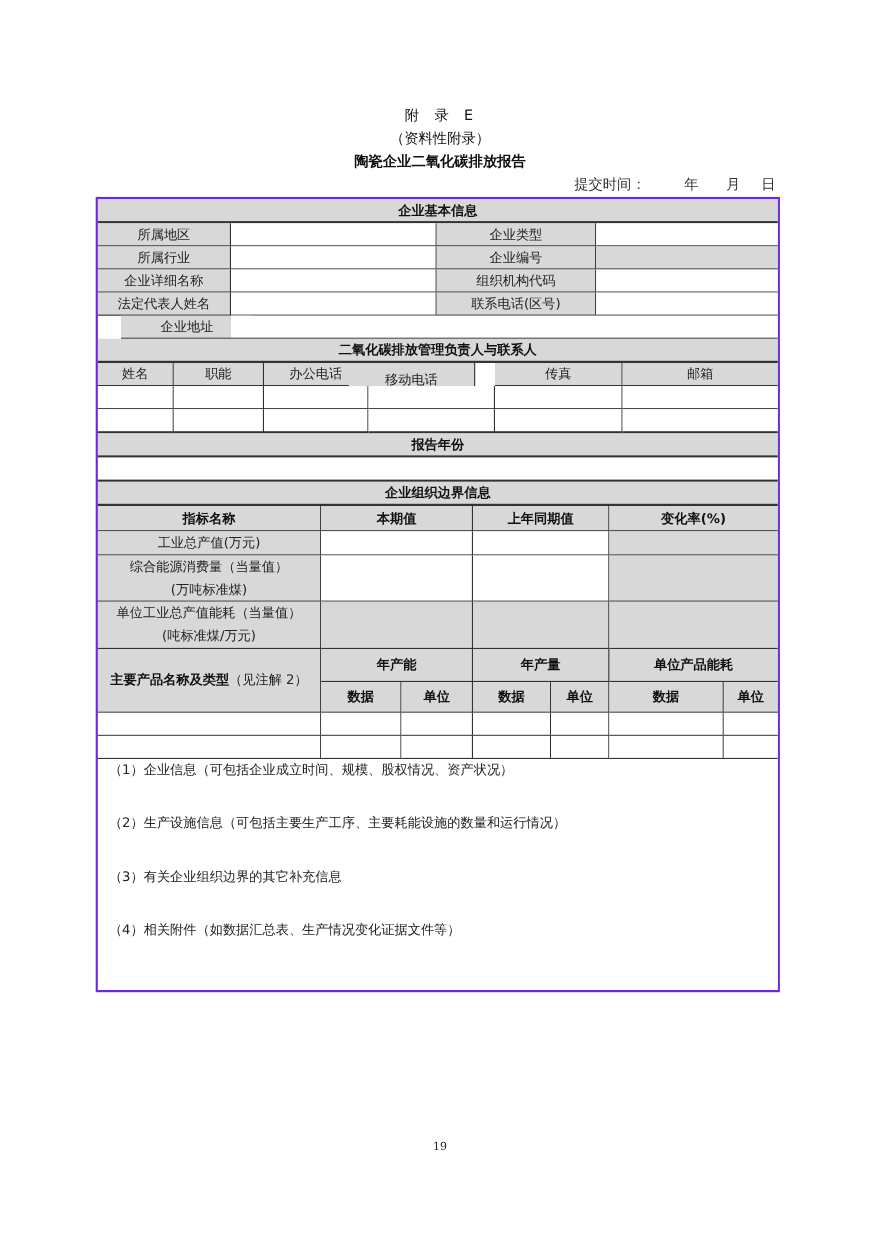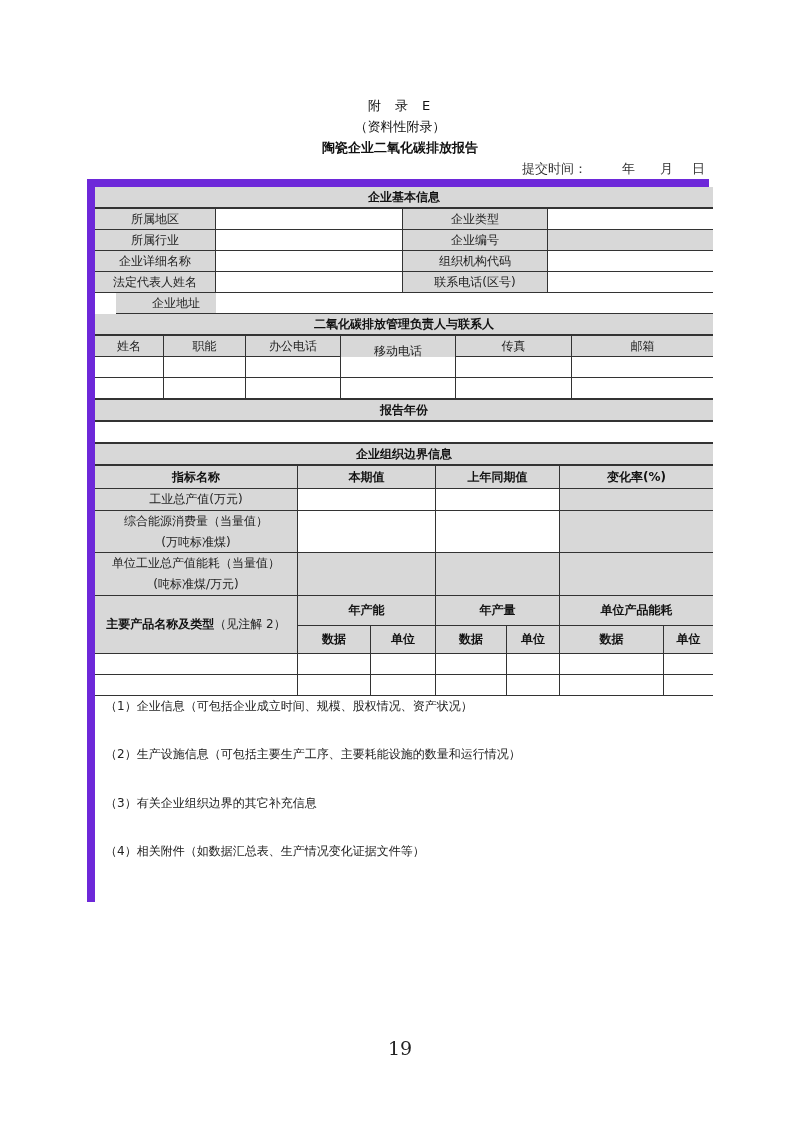--- a/index.html
+++ b/index.html
@@ -7,34 +7,34 @@
            font-family: "DejaVu Sans", "Liberation Sans", sans-serif; color: #111; }
     .title { position: absolute; left: 0; width: 800px; text-align: center; font-size: 13px; line-height: 16px; }
     .t1 { top: 98px; letter-spacing: 2px; }
     .t1 span { margin: 0 6px; }
     .t2 { top: 119px; }
     .t3 { top: 140px; font-weight: bold; }
     .submit { position: absolute; top: 161px; left: 522px; font-size: 13px; line-height: 16px; font-family: "DejaVu Serif", "Liberation Serif", serif; color: #333; }
     .submit span { position: absolute; top: 0; white-space: nowrap; }
 
     .tbl { position: absolute; left: 87px; top: 179px; width: 622px; height: 723px;
-           border: 8px solid #6d28d9; box-sizing: border-box; }
+           border: 2px solid #6d28d9; box-sizing: border-box; }
     .c { position: absolute; box-sizing: border-box; font-size: 12px; color: #222;
          display: flex; align-items: center; justify-content: center; text-align: center;
          border-right: 1px solid #333; border-bottom: 1px solid #333; line-height: 21px; }
     .g { background: #d8d8d8; }
     .w { background: #ffffff; }
     .b { font-weight: bold; color: #111; }
     .sec { border-bottom: 2px solid #333; border-right: none; }
     .nr { border-right: none; text-align: center; }
     .col { flex-direction: column; }
     .col span { display: block; line-height: 21px; }
     .notes { position: absolute; left: 0; top: 509px; width: 618px; height: 210px; background: #fff; }
     .note { position: absolute; left: 10px; font-size: 12px; color: #222; line-height: 16px; }
-    .pnum { position: absolute; top: 1037px; left: 0; width: 800px; text-align: center; font-size: 19px;
+    .pnum { position: absolute; top: 1037px; left: 0; width: 800px; text-align: center; font-size: 10px;
             font-family: "DejaVu Serif", "Liberation Serif", serif; color: #222; }
   </style>
 </head>
 <body>
 
 <div class="title t1">
   <span>附</span><span>录</span><span>E</span>
 </div>
 <div class="title t2">（资料性附录）</div>
 <div class="title t3">陶瓷企业二氧化碳排放报告</div>
@@ -71,21 +71,21 @@
   <div class="c w nr" style="left:453px;top:85px;width:165px;height:21px;"></div>
 
   <div class="c g" style="left:0;top:106px;width:121px;height:21px;margin-left:21px;">企业地址</div>
   <div class="c w nr" style="left:121px;top:106px;width:497px;height:21px;"></div>
 
   <div class="c g b sec nr" style="left:0;top:127px;width:618px;height:22px;">二氧化碳排放管理负责人与联系人</div>
 
   <div class="c g" style="left:0;top:149px;width:69px;height:21px;">姓名</div>
   <div class="c g" style="left:69px;top:149px;width:82px;height:21px;">职能</div>
   <div class="c g" style="left:151px;top:149px;width:95px;height:21px;">办公电话</div>
-  <div class="c g" style="left:246px;top:149px;width:115px;height:31px;">移动电话</div>
+  <div class="c g" style="left:228px;top:149px;width:115px;height:31px;">移动电话</div>
   <div class="c g" style="left:361px;top:149px;width:116px;height:21px;">传真</div>
   <div class="c g nr" style="left:477px;top:149px;width:141px;height:21px;">邮箱</div>
 
   <div class="c w" style="left:0;top:170px;width:69px;height:21px;"></div>
   <div class="c w" style="left:69px;top:170px;width:82px;height:21px;"></div>
   <div class="c w" style="left:151px;top:170px;width:95px;height:21px;"></div>
   <div class="c w" style="left:246px;top:170px;width:115px;height:21px;"></div>
   <div class="c w" style="left:361px;top:170px;width:116px;height:21px;"></div>
   <div class="c w nr" style="left:477px;top:170px;width:141px;height:21px;"></div>
 

